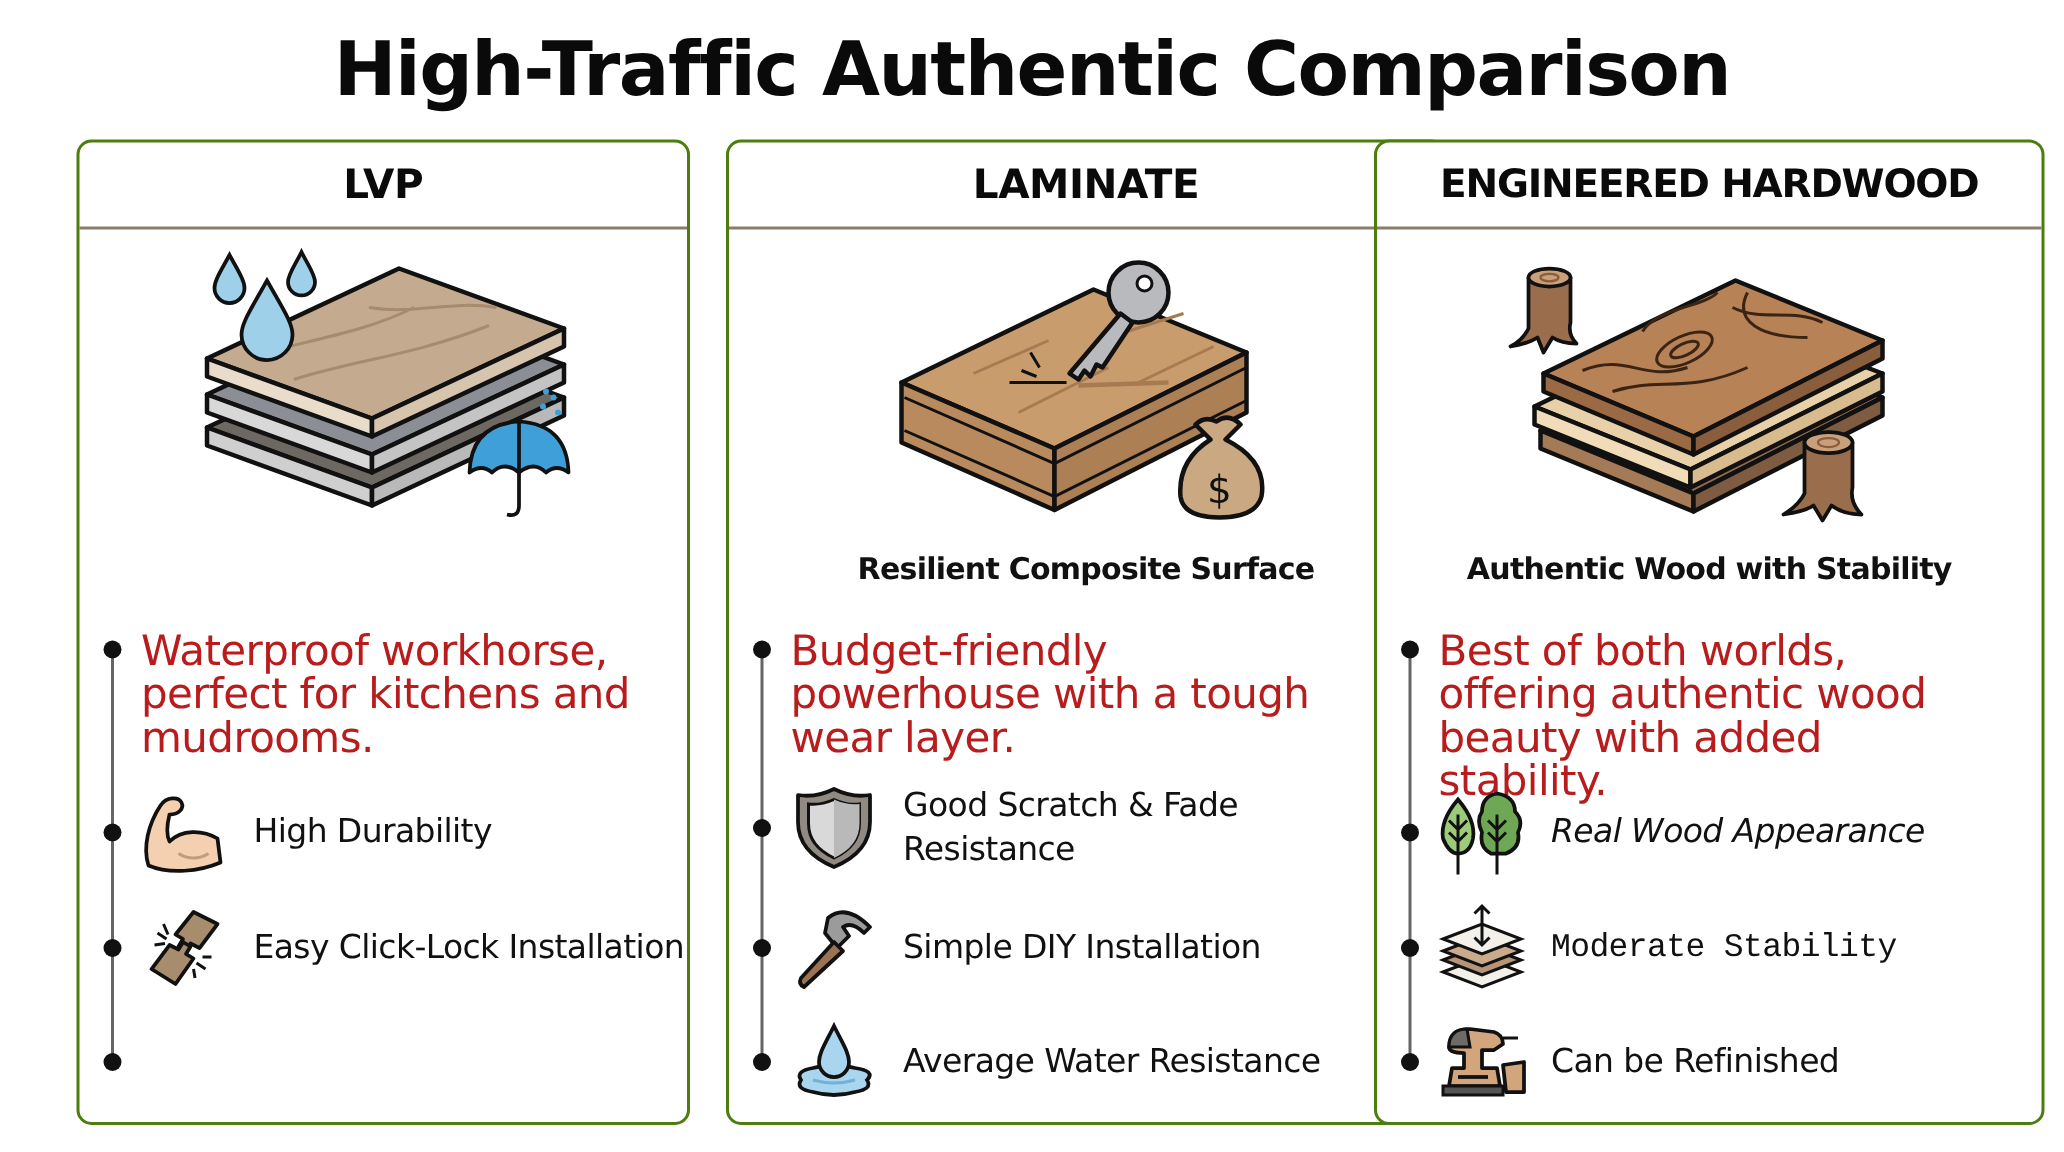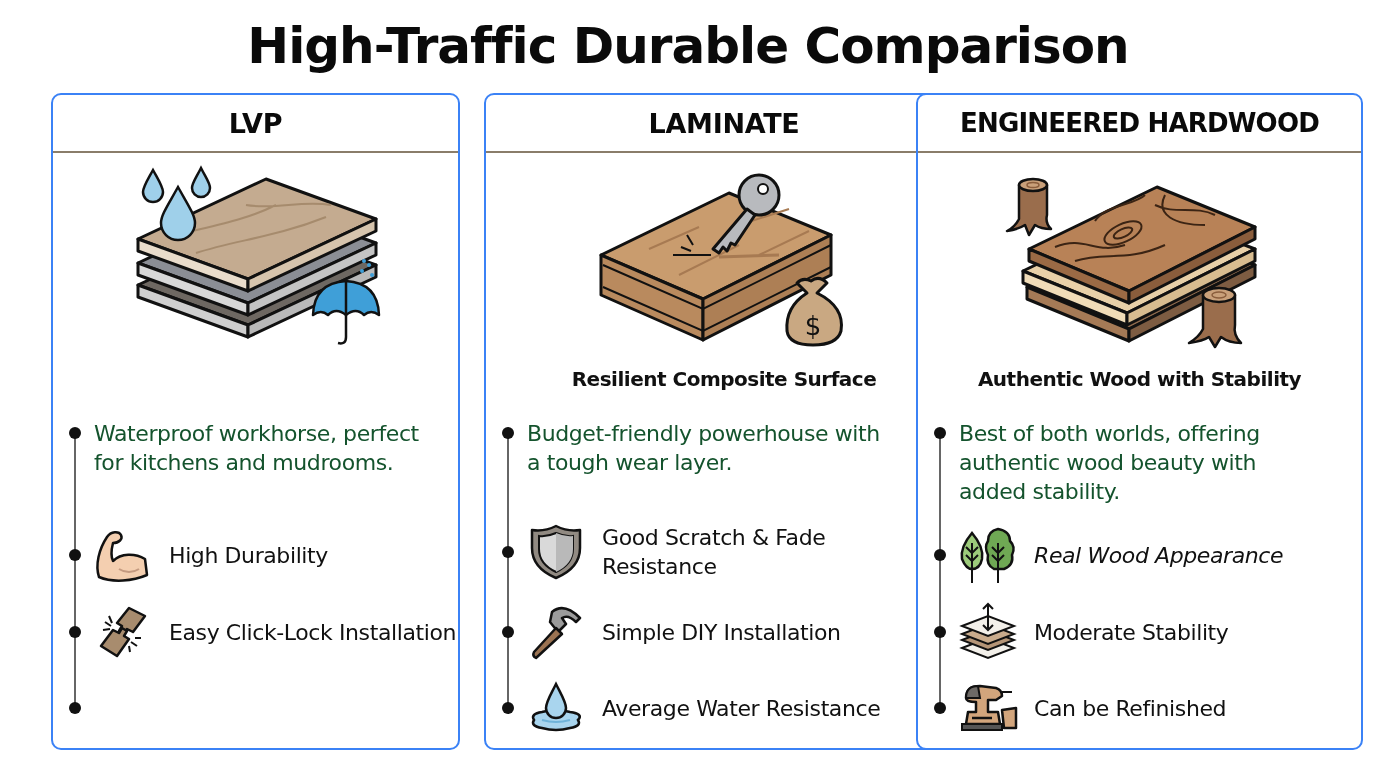--- a/index.html
+++ b/index.html
@@ -7,21 +7,21 @@
   body { font-family: "DejaVu Sans", "Liberation Sans", sans-serif; color: #111; position: relative; }
 
   .page-title {
     position: absolute; left: 0; top: 14px; width: 1376px; text-align: center;
     font-family: "DejaVu Sans", sans-serif; font-weight: bold; font-size: 50px;
     letter-spacing: -1px; line-height: 64px; color: #0a0a0a;
   }
 
   .card {
     position: absolute; top: 93px; height: 657px;
-    border: 2px solid #3b82f6; border-radius: 10px; background: #fff;
+    border: 2px solid #4d7c0f; border-radius: 10px; background: #fff;
   }
   .card-0 { left: 51px; width: 409px; }
   .card-1 { left: 484px; width: 480px; }
   .card-2 { left: 916px; width: 447px; }
 
   .card-header {
     height: 58px; border-bottom: 2px solid #8a7d6a;
     display: flex; align-items: center; justify-content: center;
   }
   .card-header span {
@@ -38,33 +38,33 @@
   }
 
   .timeline-line {
     position: absolute; left: 21px; width: 2px; background: #666;
   }
   .dot {
     position: absolute; left: 16px; width: 12px; height: 12px; border-radius: 50%; background: #111;
   }
   .desc {
     position: absolute; left: 41px; top: 324px; width: 355px;
-    font-size: 22px; line-height: 29px; color: #14532d; letter-spacing: -0.4px;
+    font-size: 28px; line-height: 29px; color: #b91c1c; letter-spacing: -0.4px;
   }
   .feature { position: absolute; left: 40px; width: 360px; height: 60px; }
   .feature .ficon { position: absolute; left: 0; top: 0; width: 60px; height: 60px; }
   .feature .ftext {
     position: absolute; left: 76px; top: 50%; transform: translateY(-50%);
     font-size: 22px; line-height: 29px; color: #111; letter-spacing: -0.4px; width: 290px;
   }
 </style>
 </head>
 <body>
 
-<div class="page-title">High-Traffic Durable Comparison</div>
+<div class="page-title">High-Traffic Authentic Comparison</div>
 
 <div class="card card-0">
   <div class="card-header">
     <span>LVP</span>
   </div>
 
   <div class="hero">
     <svg width="260" height="185" viewBox="0 0 260 185">
 
       <polygon points="12,120 140,60 250,100 122,160" fill="#6e6862" stroke="#111" stroke-width="3" stroke-linejoin="round"></polygon>
@@ -226,21 +226,21 @@
     <svg class="ficon" viewBox="0 0 60 60">
       <path d="M14,8 Q2,22 4,34 Q8,44 14,44 Q22,44 24,34 Q26,22 14,8Z" fill="#9ccb7a" stroke="#111" stroke-width="2.5"></path>
       <path d="M14,18 L14,58 M14,28 L8,22 M14,28 L20,22 M14,36 L8,30 M14,36 L20,30" stroke="#111" stroke-width="2"></path>
       <path d="M40,4 Q30,6 30,16 Q26,22 30,30 Q28,40 36,44 L46,44 Q56,40 54,30 Q58,22 52,16 Q52,6 40,4Z" fill="#6fa854" stroke="#111" stroke-width="2.5"></path>
       <path d="M40,18 L40,58 M40,28 L34,22 M40,28 L46,22 M40,36 L34,30 M40,36 L46,30" stroke="#111" stroke-width="2"></path>
     </svg>
     <div class="ftext">Real Wood Appearance</div>
   </div>
 
   <div class="dot" style="top:531px;"></div>
-  <div class="feature" style="top:507px;">
+  <div class="feature" style="top:507px;font-family:Liberation Mono, monospace;">
     <svg class="ficon" viewBox="0 0 60 60">
       <polygon points="4,46 30,36 56,46 30,56" fill="#f3f0ea" stroke="#111" stroke-width="2"></polygon>
       <polygon points="4,38 30,28 56,38 30,48" fill="#b59577" stroke="#111" stroke-width="2"></polygon>
       <polygon points="4,32 30,22 56,32 30,42" fill="#c9ab8c" stroke="#111" stroke-width="2"></polygon>
       <polygon points="4,24 30,14 56,24 30,34" fill="#f3f0ea" stroke="#111" stroke-width="2"></polygon>
       <path d="M30,2 L30,28 M25,7 L30,2 L35,7 M25,23 L30,28 L35,23" stroke="#111" stroke-width="2" fill="none"></path>
     </svg>
     <div class="ftext">Moderate Stability</div>
   </div>
 

